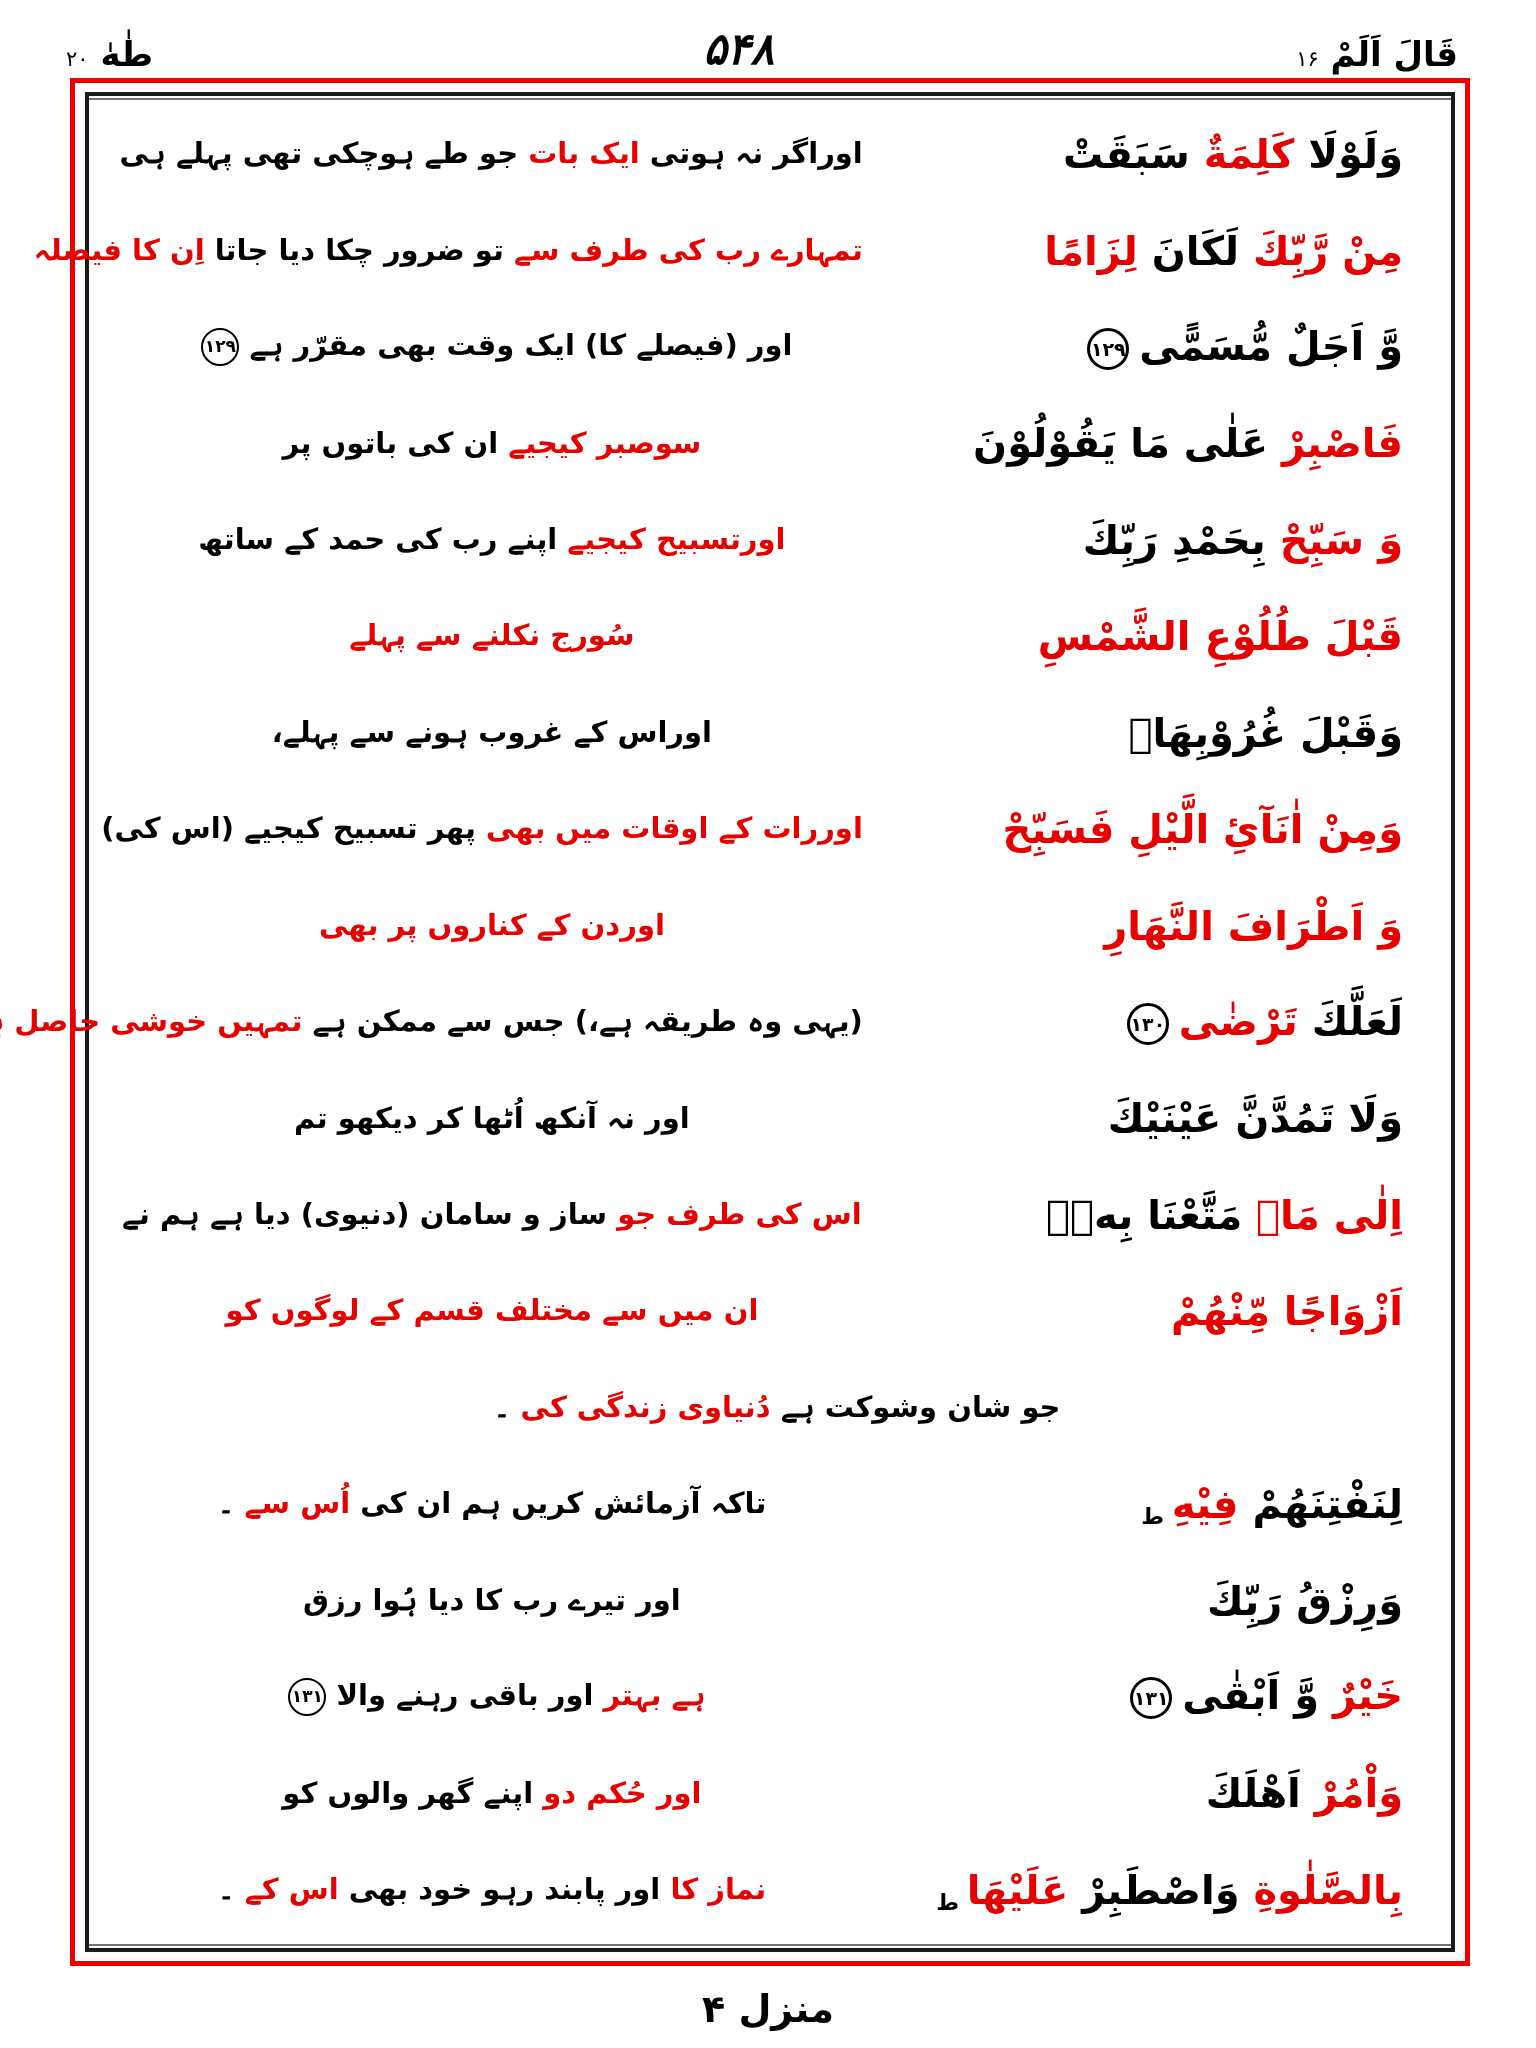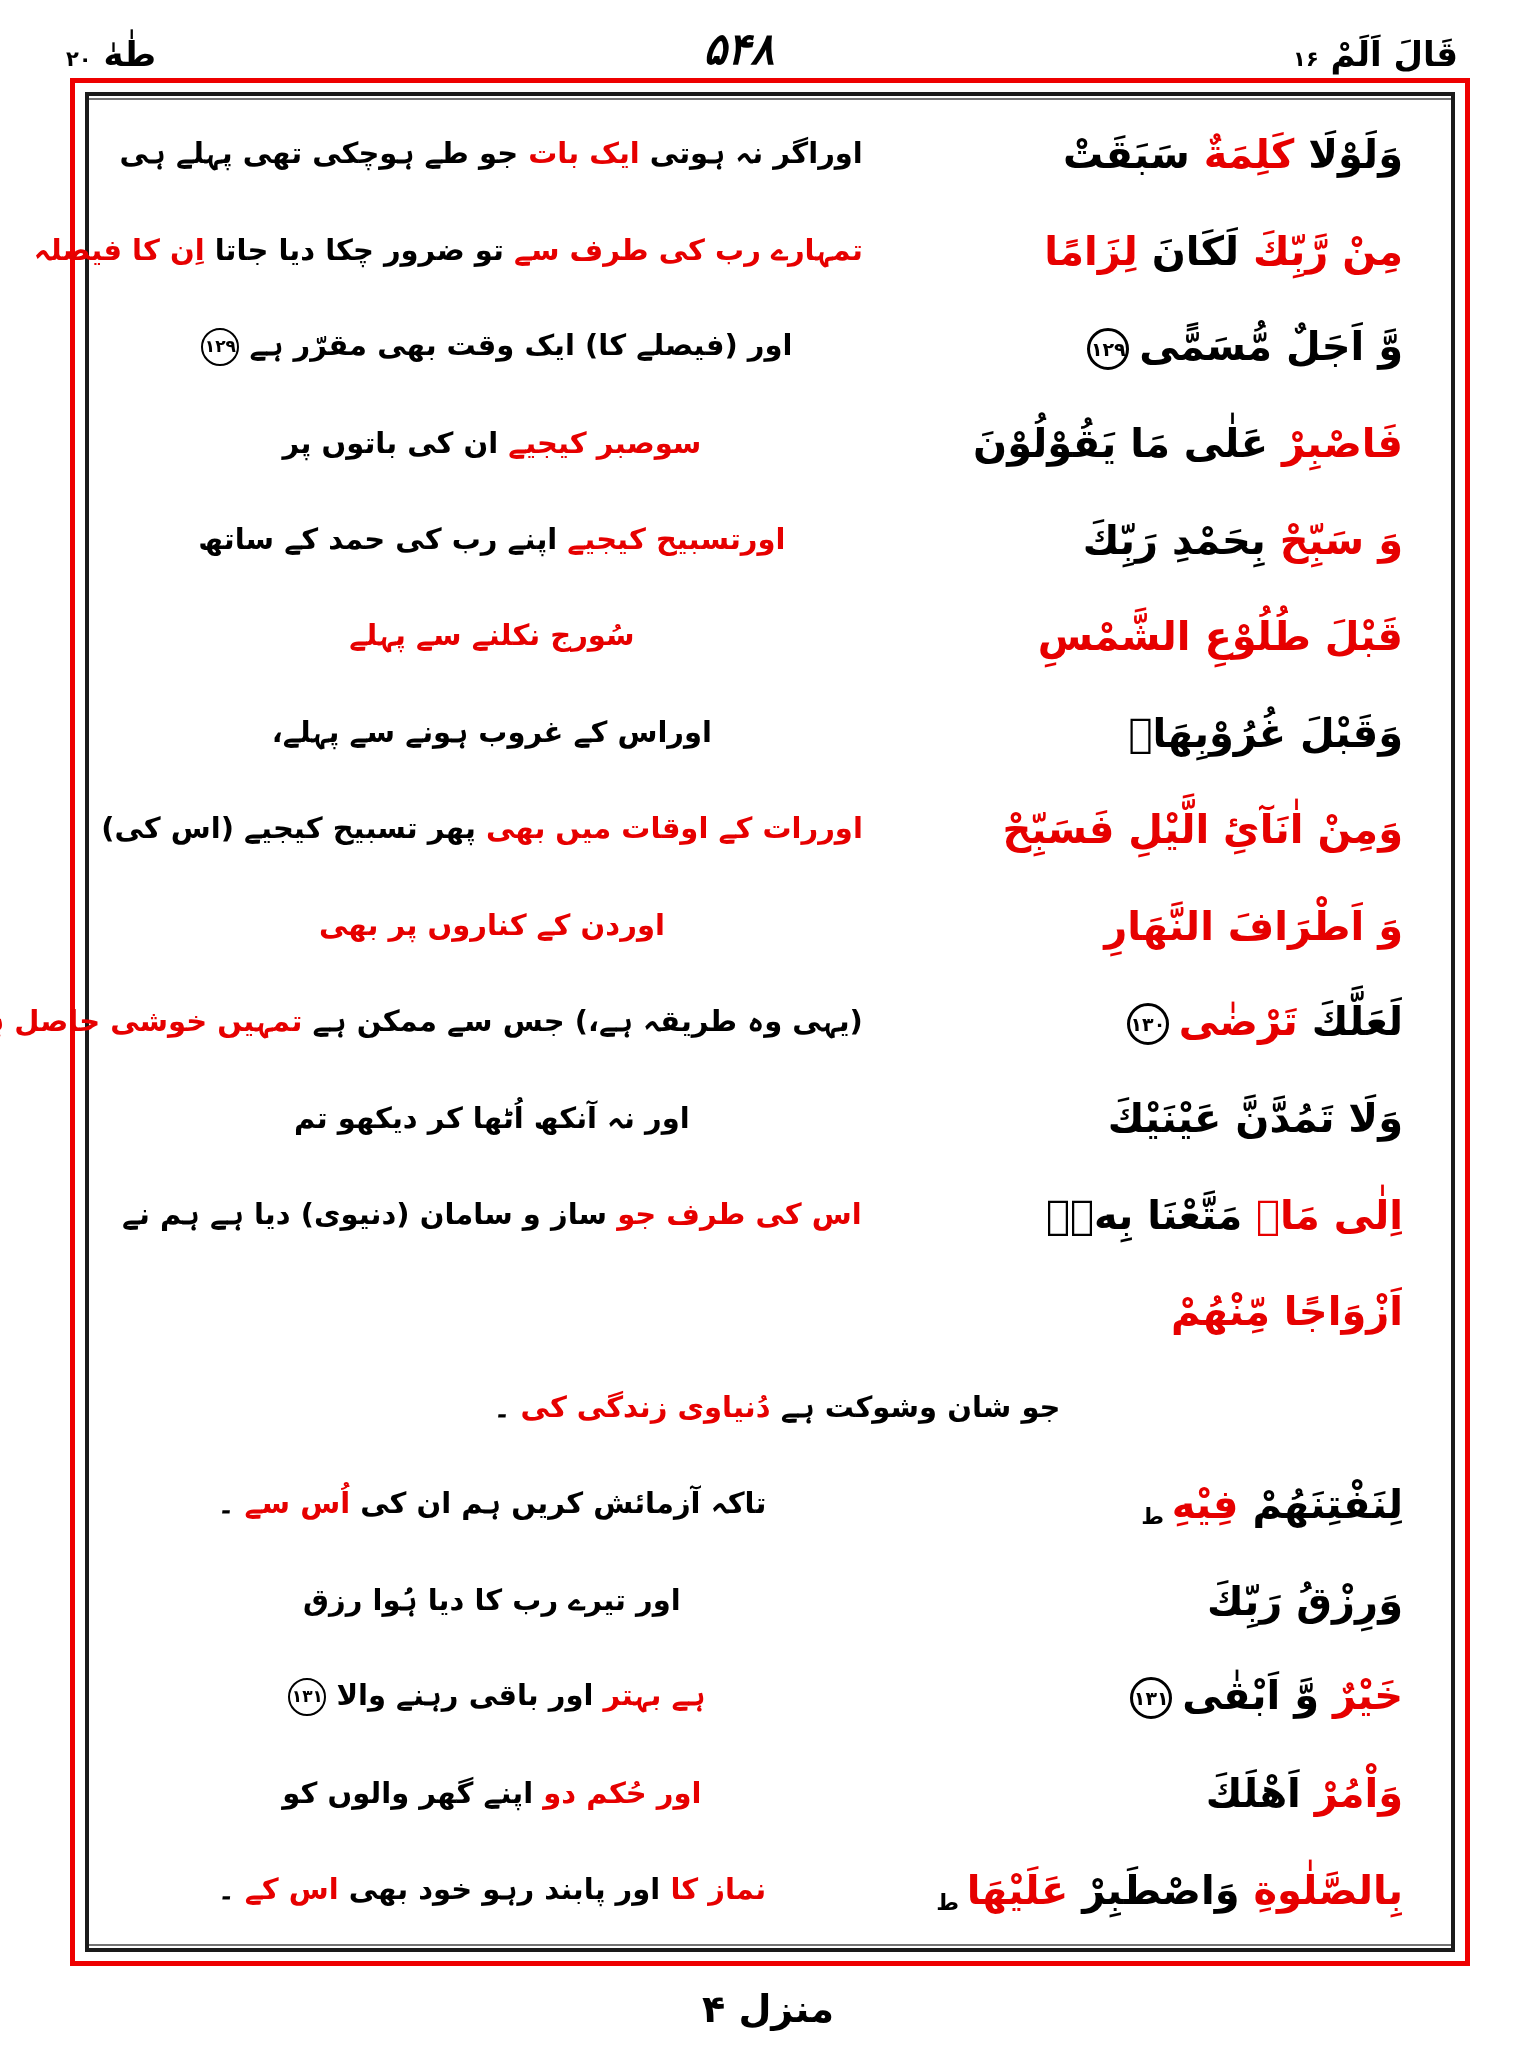--- a/index.html
+++ b/index.html
@@ -6,21 +6,21 @@
   html,body { width:1536px; height:2048px; background:#ffffff; overflow:hidden; }
   body { font-family:"DejaVu Sans", sans-serif; color:var(--ink,#000); position:relative; }
 
   
   .page-header {
     position:absolute; top:16px; right:78px; left:66px; height:58px;
     display:flex; justify-content:space-between; align-items:flex-end;
     font-size:34px; font-weight:bold; direction:rtl;
   }
   .hdr-right, .hdr-left { white-space:nowrap; }
-  .hdr-num-small { font-size:21px; font-weight:bold;margin-top:32px; }
+  .hdr-num-small { font-size:21px; font-weight:normal;margin-top:32px; }
   .hdr-center { font-size:44px; letter-spacing:2px; transform:translateX(14px);font-style:italic; }
 
   
   .frame-red {
     position:absolute; top:78px; left:70px; width:1400px; height:1888px;
     border:5px solid var(--frame-red,#ee0000); background:#fff;
   }
   .frame-black {
     position:absolute; top:9px; bottom:9px; left:10px; right:10px;
     border:4px solid var(--frame-black,#1a1a1a);
@@ -116,20 +116,21 @@
         <div class="row">
           <div class="cell-arabic" dir="rtl"><span class="seg-black">وَلَا تَمُدَّنَّ عَيْنَيْكَ</span></div>
           <div class="cell-urdu" dir="rtl"><span class="seg-black">اور نہ آنکھ اُٹھا کر دیکھو تم</span></div>
         </div>
         <div class="row">
           <div class="cell-arabic" dir="rtl"><span class="seg-red">اِلٰى مَاۤ </span><span class="seg-black">مَتَّعْنَا بِهٖۤ</span></div>
           <div class="cell-urdu" dir="rtl"><span class="seg-red">اس کی طرف جو </span><span class="seg-black">ساز و سامان (دنیوی) دیا ہے ہم نے</span></div>
         </div>
         <div class="row">
           <div class="cell-arabic" dir="rtl"><span class="seg-red">اَزْوَاجًا مِّنْهُمْ</span></div>
+          <div class="cell-urdu" dir="rtl"><span class="seg-red">ان میں سے مختلف قسم کے لوگوں کو</span></div>
         </div>
         <div class="row">
           <div class="cell-urdu" dir="rtl"><span class="seg-black">جو شان وشوکت ہے </span><span class="seg-red">دُنیاوی زندگی کی</span><span class="seg-black"> ۔</span></div>
         </div>
         <div class="row">
           <div class="cell-arabic" dir="rtl"><span class="seg-black">لِنَفْتِنَهُمْ </span><span class="seg-red">فِيْهِ</span><span class="seg-small"> ط</span></div>
           <div class="cell-urdu" dir="rtl"><span class="seg-black">تاکہ آزمائش کریں ہم ان کی </span><span class="seg-red">اُس سے</span><span class="seg-black"> ۔</span></div>
         </div>
         <div class="row">
           <div class="cell-arabic" dir="rtl"><span class="seg-black">وَرِزْقُ رَبِّكَ</span></div>

